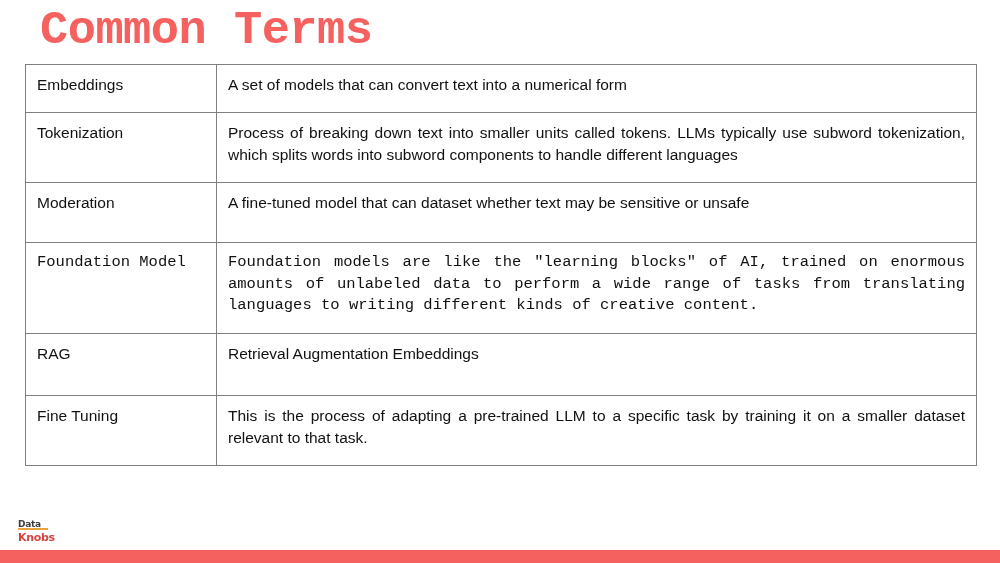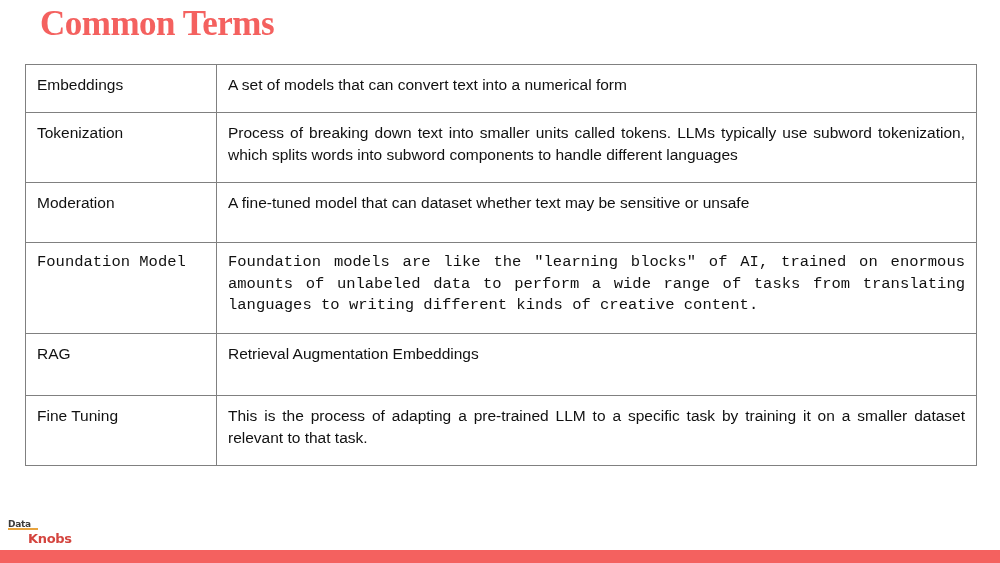--- a/index.html
+++ b/index.html
@@ -22,27 +22,27 @@
     width: 1000px;
     height: 563px;
     background: #ffffff;
   }
 
   
   .slide-title {
     position: absolute;
     left: 40px;
     top: 4px;
-    font-size: 35px;
+    font-size: 47px;
     font-weight: 900;
     letter-spacing: -0.5px;
     color: #f4615f;
     line-height: 1.15;
     white-space: nowrap;
-    font-family: Liberation Serif, serif;
+    font-family: Liberation Mono, monospace;
   }
 
   
   .terms-table {
     position: absolute;
     left: 25px;
     top: 64px;
     width: 951px;
     border-collapse: collapse;
     table-layout: fixed;
@@ -71,21 +71,21 @@
   tr[data-row="1"] td { height: 59px; }
   tr[data-row="2"] td { height: 60px; }
   tr[data-row="3"] td { height: 78px; font-family: Liberation Mono, monospace; }
   tr[data-row="4"] td { height: 62px; }
   tr[data-row="5"] td { height: 58px; }
   tr[data-row="6"] td { height: 61px; }
 
   
   .footer-logo {
     position: absolute;
-    left: 8px;
+    left: 18px;
     top: 520px;
     width: 34px;
     height: 22px;
     line-height: 1;
     user-select: none;
   }
   .logo-line1 {
     font-family: "DejaVu Sans", sans-serif;
     font-size: 9px;
     font-weight: 900;
@@ -98,27 +98,26 @@
     content: "";
     position: absolute;
     left: 0;
     bottom: -1px;
     width: 30px;
     height: 2px;
     background: #e8a33d;
   }
   .logo-line2 {
     font-family: "DejaVu Sans", sans-serif;
-    font-size: 13px;
+    font-size: 11px;
     font-weight: 900;
     color: #d4453f;
     letter-spacing: -0.3px;
     display: block;
     margin-top: 3px;
-    margin-left: 20px;
   }
 
   
   .bottom-bar {
     position: absolute;
     left: 0;
     top: 550px;
     width: 1000px;
     height: 13px;
     background: #f4615f;

